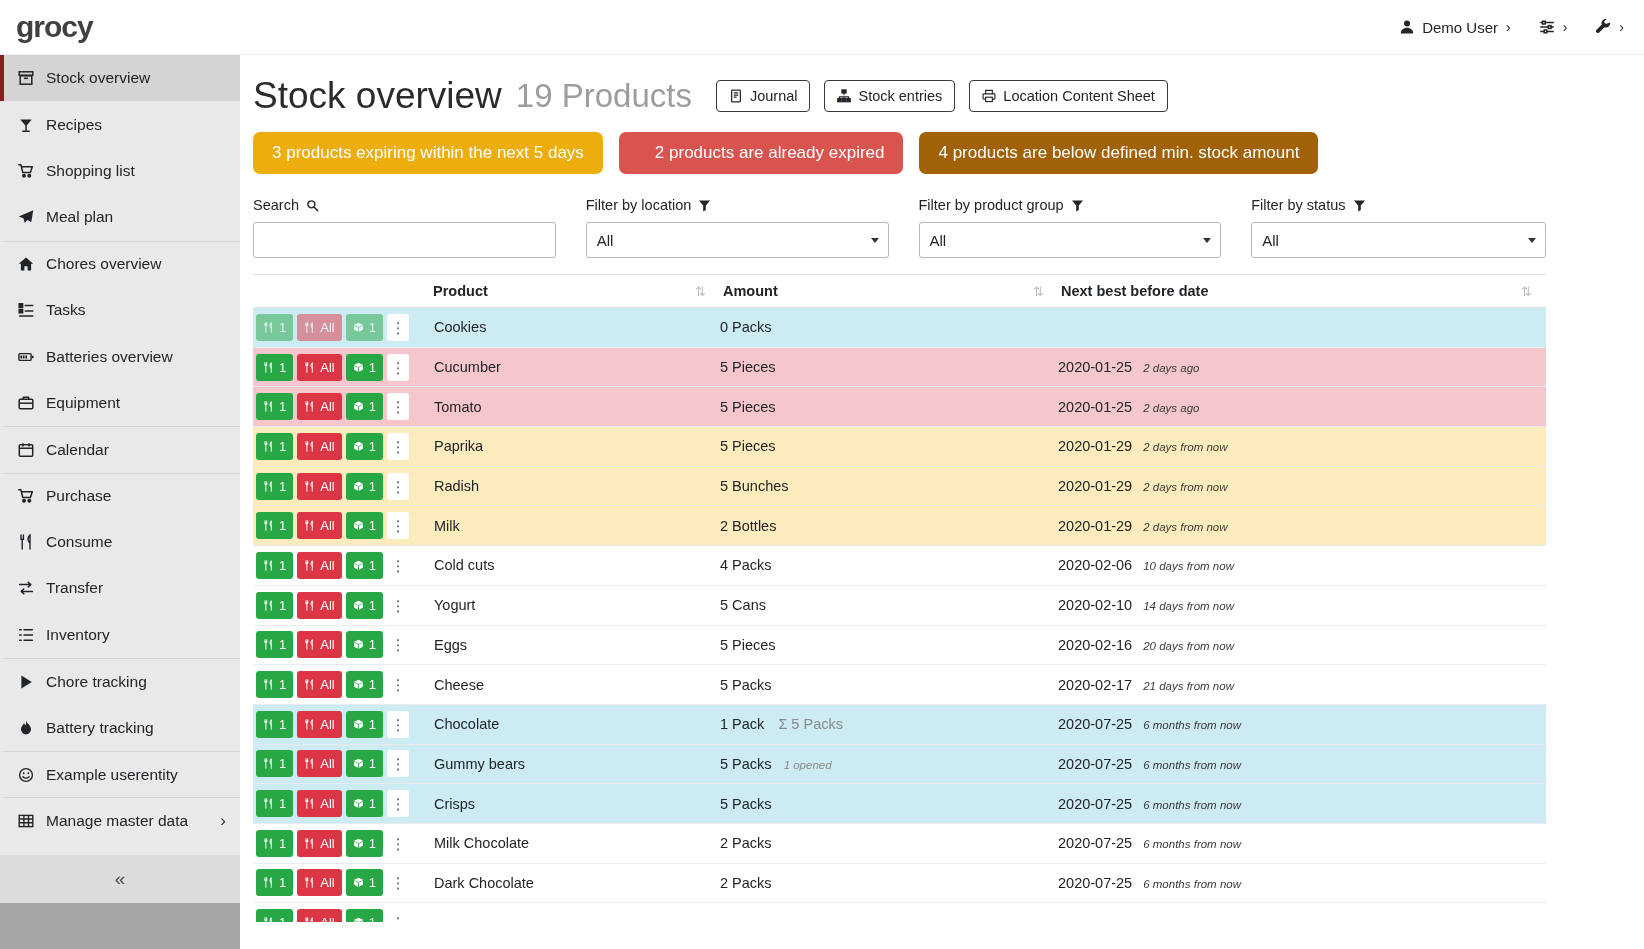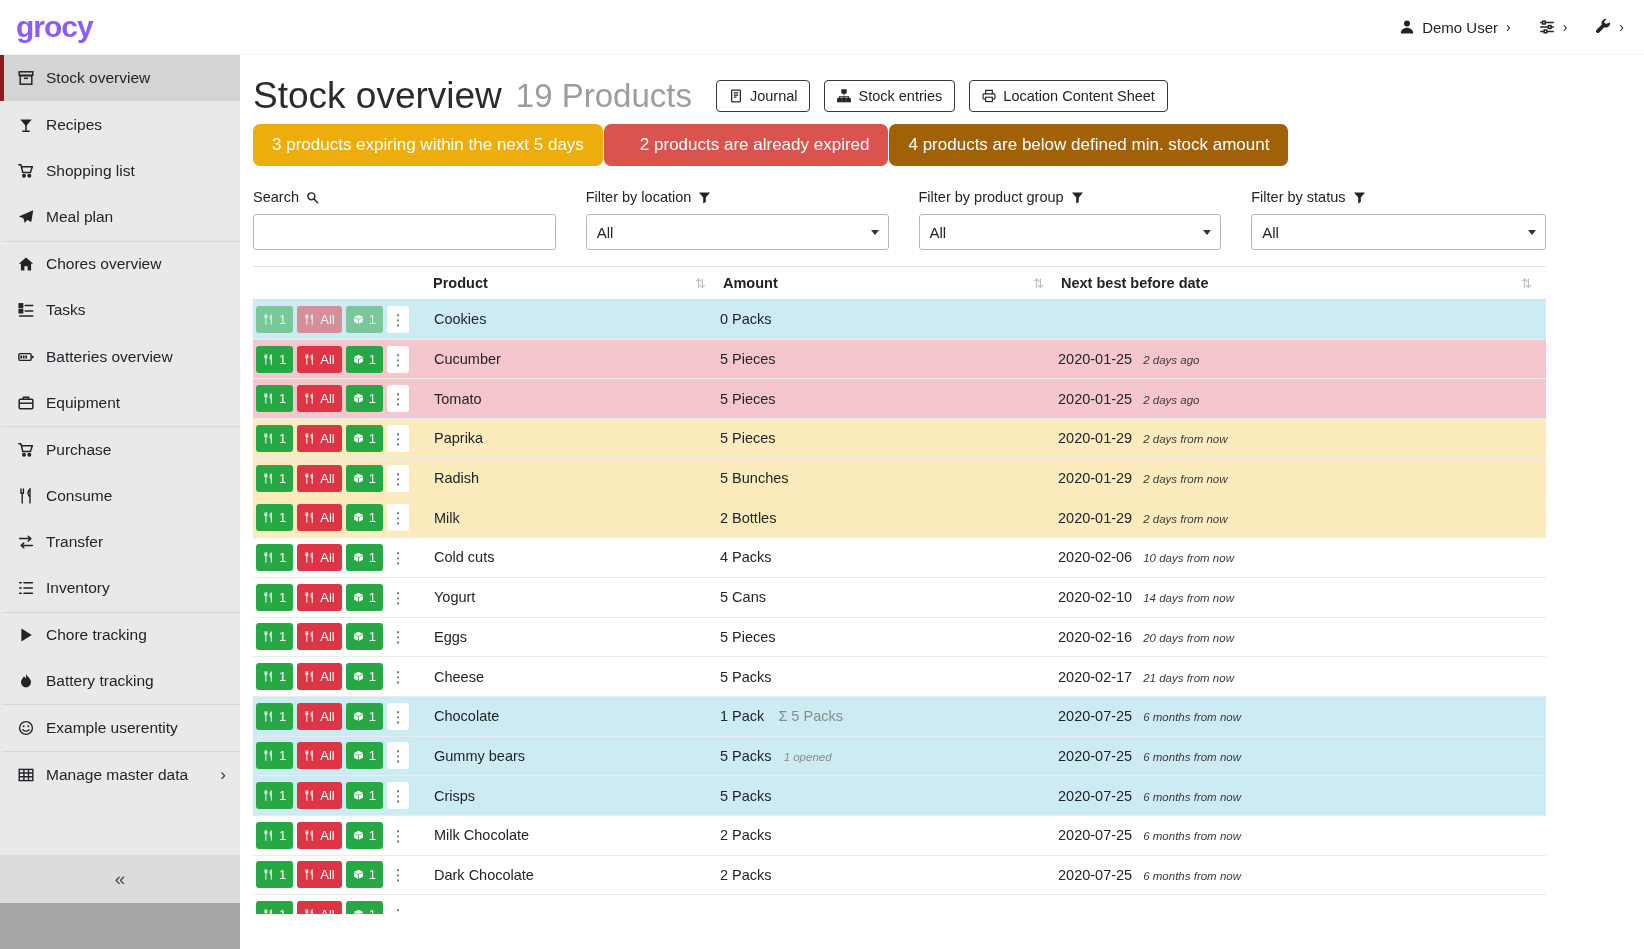--- a/index.html
+++ b/index.html
@@ -4,21 +4,21 @@
 <style>
   * { box-sizing: border-box; margin: 0; padding: 0; }
   html,body { width:1644px; height:949px; overflow:hidden; }
   body { font-family:"Liberation Sans", sans-serif; font-size:14px; color:#212529; background:#fff; }
   button { font-family:inherit; cursor:pointer; }
   .icon { display:inline-flex; align-items:center; justify-content:center; line-height:1; }
   .icon svg { width:16px; height:16px; display:block; }
 
   
   .topbar { height:55px; display:flex; align-items:center; padding:0 20px 0 16px; background:#fff; border-bottom:1px solid #f0f0f0; }
-  .logo { font-size:30px; font-weight:800; letter-spacing:-1px; color:#8b5cf6; cursor:pointer; }
+  .logo { font-size:30px; font-weight:800; letter-spacing:-1px; color:#404040; cursor:pointer; }
   .topbar-right { margin-left:auto; display:flex; align-items:center; gap:28px; }
   .menu-chip { display:flex; align-items:center; gap:7px; font-size:15px; color:#212529; cursor:pointer; }
   .menu-chip .chev { font-size:14px; color:#212529; margin-left:1px; }
 
   
   .layout { display:flex; height:894px; }
 
   
   .sidebar { width:240px; background:#e9e9e9; display:flex; flex-direction:column; flex:0 0 240px; }
   .side-item { height:46.4px; display:flex; align-items:center; gap:11px; padding:0 14px 0 12px;
@@ -35,21 +35,21 @@
   .main { flex:1; padding:20px 98px 0 13px; overflow:hidden; background:#fff; }
 
   .title-row { display:flex; align-items:center; gap:14px; }
   .page-title { font-size:37px; font-weight:500; color:#2b2b2b; white-space:nowrap; }
   .page-subtitle { font-size:33px; font-weight:400; color:#9d9d9d; white-space:nowrap; }
   .hdr-buttons { display:flex; gap:14px; margin-left:10px; }
   .hdr-btn { display:inline-flex; align-items:center; gap:7px; border:1px solid #343a40; border-radius:4px;
              background:#fff; padding:7px 12px; font-size:14.5px; color:#212529; white-space:nowrap; }
   .hdr-btn .icon svg { width:14px; height:14px; }
 
-  .alerts { display:flex; gap:1px; margin-top:7px;text-align:center; }
+  .alerts { display:flex; gap:16px; margin-top:15px;text-align:center; }
   .alert { border-radius:7px; padding:11px 19px; font-size:17px; color:#fff; cursor:pointer; white-space:nowrap; }
   .alert.warning { background:#edad0d; }
   .alert.danger  { background:#d9534f;padding-left:36px; }
   .alert.info    { background:#a16207; }
 
   .filters { display:flex; gap:30px; margin-top:23px; }
   .filter { width:303px; }
   .filter:last-child { width:295px; }
   .filter-label { font-size:14.5px; display:flex; align-items:center; gap:7px; margin-bottom:9px; color:#212529;text-align:right; }
   .filter-label .icon svg { width:13px; height:13px; }
@@ -204,20 +204,30 @@
               <path d="M5.4 4.3V2.2h5.2v2.1"></path>
               <rect x="1.2" y="4.3" width="13.6" height="9.5" rx="1"></rect>
               <path d="M1.2 8.2h13.6"></path>
             </svg>
           </span>
      <span class="side-label">Equipment</span>
 
    </div>
         <div class="side-item divider">
      <span class="icon">
+            <svg viewBox="0 0 16 16" fill="none" stroke="currentColor" stroke-width="1.5">
+              <rect x="1.3" y="2.8" width="13.4" height="11.4" rx="1"></rect>
+              <path d="M1.3 6.2h13.4M4.9 1.2v3.2M11.1 1.2v3.2"></path>
+            </svg>
+          </span>
+     <span class="side-label">Calendar</span>
+
+   </div>
+        <div class="side-item divider">
+     <span class="icon">
             <svg viewBox="0 0 16 16" fill="none" stroke="currentColor" stroke-width="1.5" stroke-linecap="round" stroke-linejoin="round">
               <path d="M.8 1.8h2.1l1.9 7.7h7.6l1.9-5.7H3.6"></path>
               <circle cx="6" cy="12.8" r="1.25" fill="currentColor"></circle>
               <circle cx="11.3" cy="12.8" r="1.25" fill="currentColor"></circle>
             </svg>
           </span>
      <span class="side-label">Purchase</span>
 
    </div>
         <div class="side-item">

